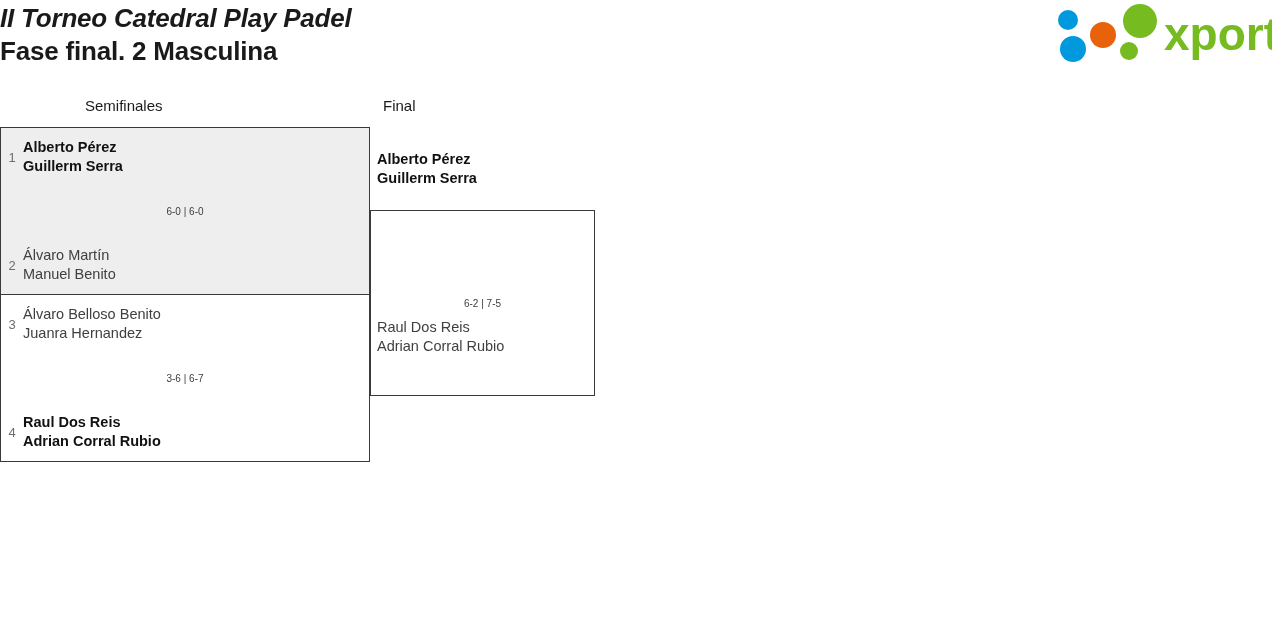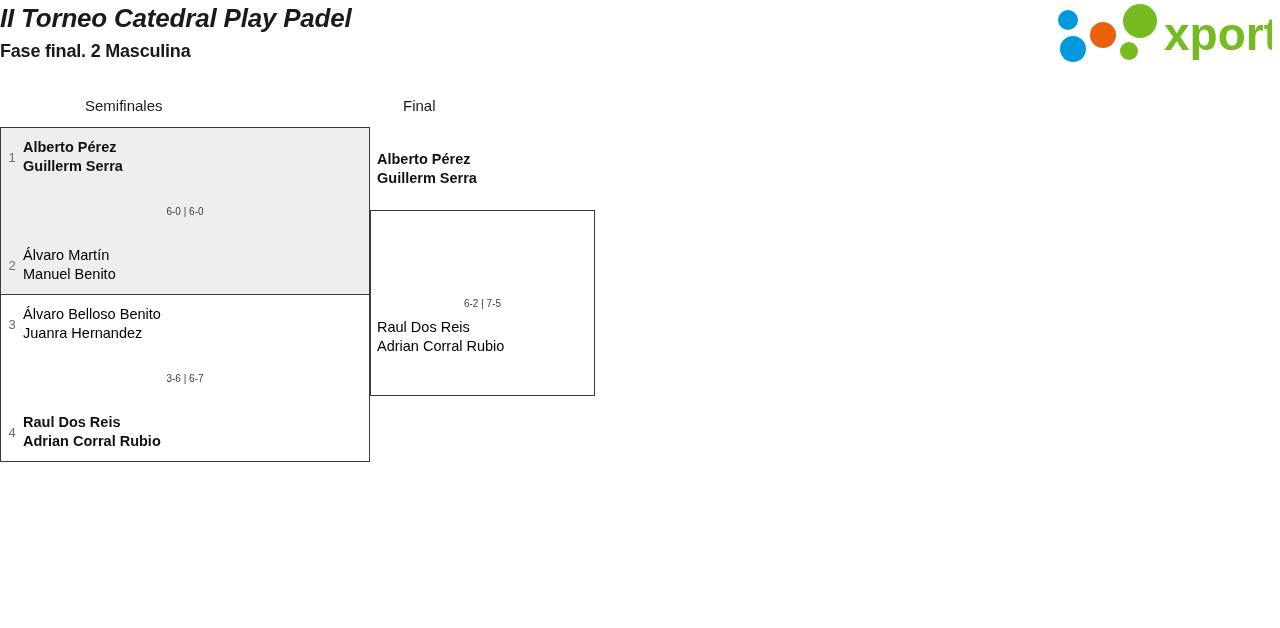--- a/index.html
+++ b/index.html
@@ -34,21 +34,21 @@
     line-height: 33px;
     letter-spacing: -0.2px;
     white-space: pre;
     color: #1a1a1a;
     font-style: italic;
   }
   #tournament-subtitle {
     position: absolute;
     left: 0;
     top: 35px;
-    font-size: 18px;
+    font-size: 26px;
     font-weight: bold;
     line-height: 33px;
     letter-spacing: -0.2px;
     white-space: pre;
     color: #1a1a1a;
   }
 
   
   #brand-logo {
     position: absolute;
@@ -61,21 +61,21 @@
 
   
   .round-header {
     position: absolute;
     font-size: 15px;
     font-weight: normal;
     color: #1a1a1a;
     white-space: nowrap;
   }
   #round-header-semifinals { left: 85px; top: 97px; width: 200px; }
-  #round-header-final      { left: 403px; top: 97px; width: 200px; }
+  #round-header-final      { left: 383px; top: 97px; width: 200px; }
 
   
   #bracket { position: absolute; left: 0; top: 0; }
 
   .match-box {
     position: absolute;
     border: 1px solid #3a3a3a;
     background: #ffffff;
   }
   .match-box.highlight { background: #eeeeee; }
@@ -97,21 +97,21 @@
     width: 22px;
     min-width: 22px;
     text-align: center;
     font-size: 13px;
     color: #6d6d6d;
     line-height: 1;
   }
   .names {
     font-size: 14.5px;
     line-height: 19px;
-    color: #000000;
+    color: #404040;
   }
   .names.winner {
     color: #111111;
     font-weight: bold;
   }
   .name-line { display: block; }
 
   .competitor.top    { top: 10px; }
   .competitor.bottom { bottom: 10px; }
 

